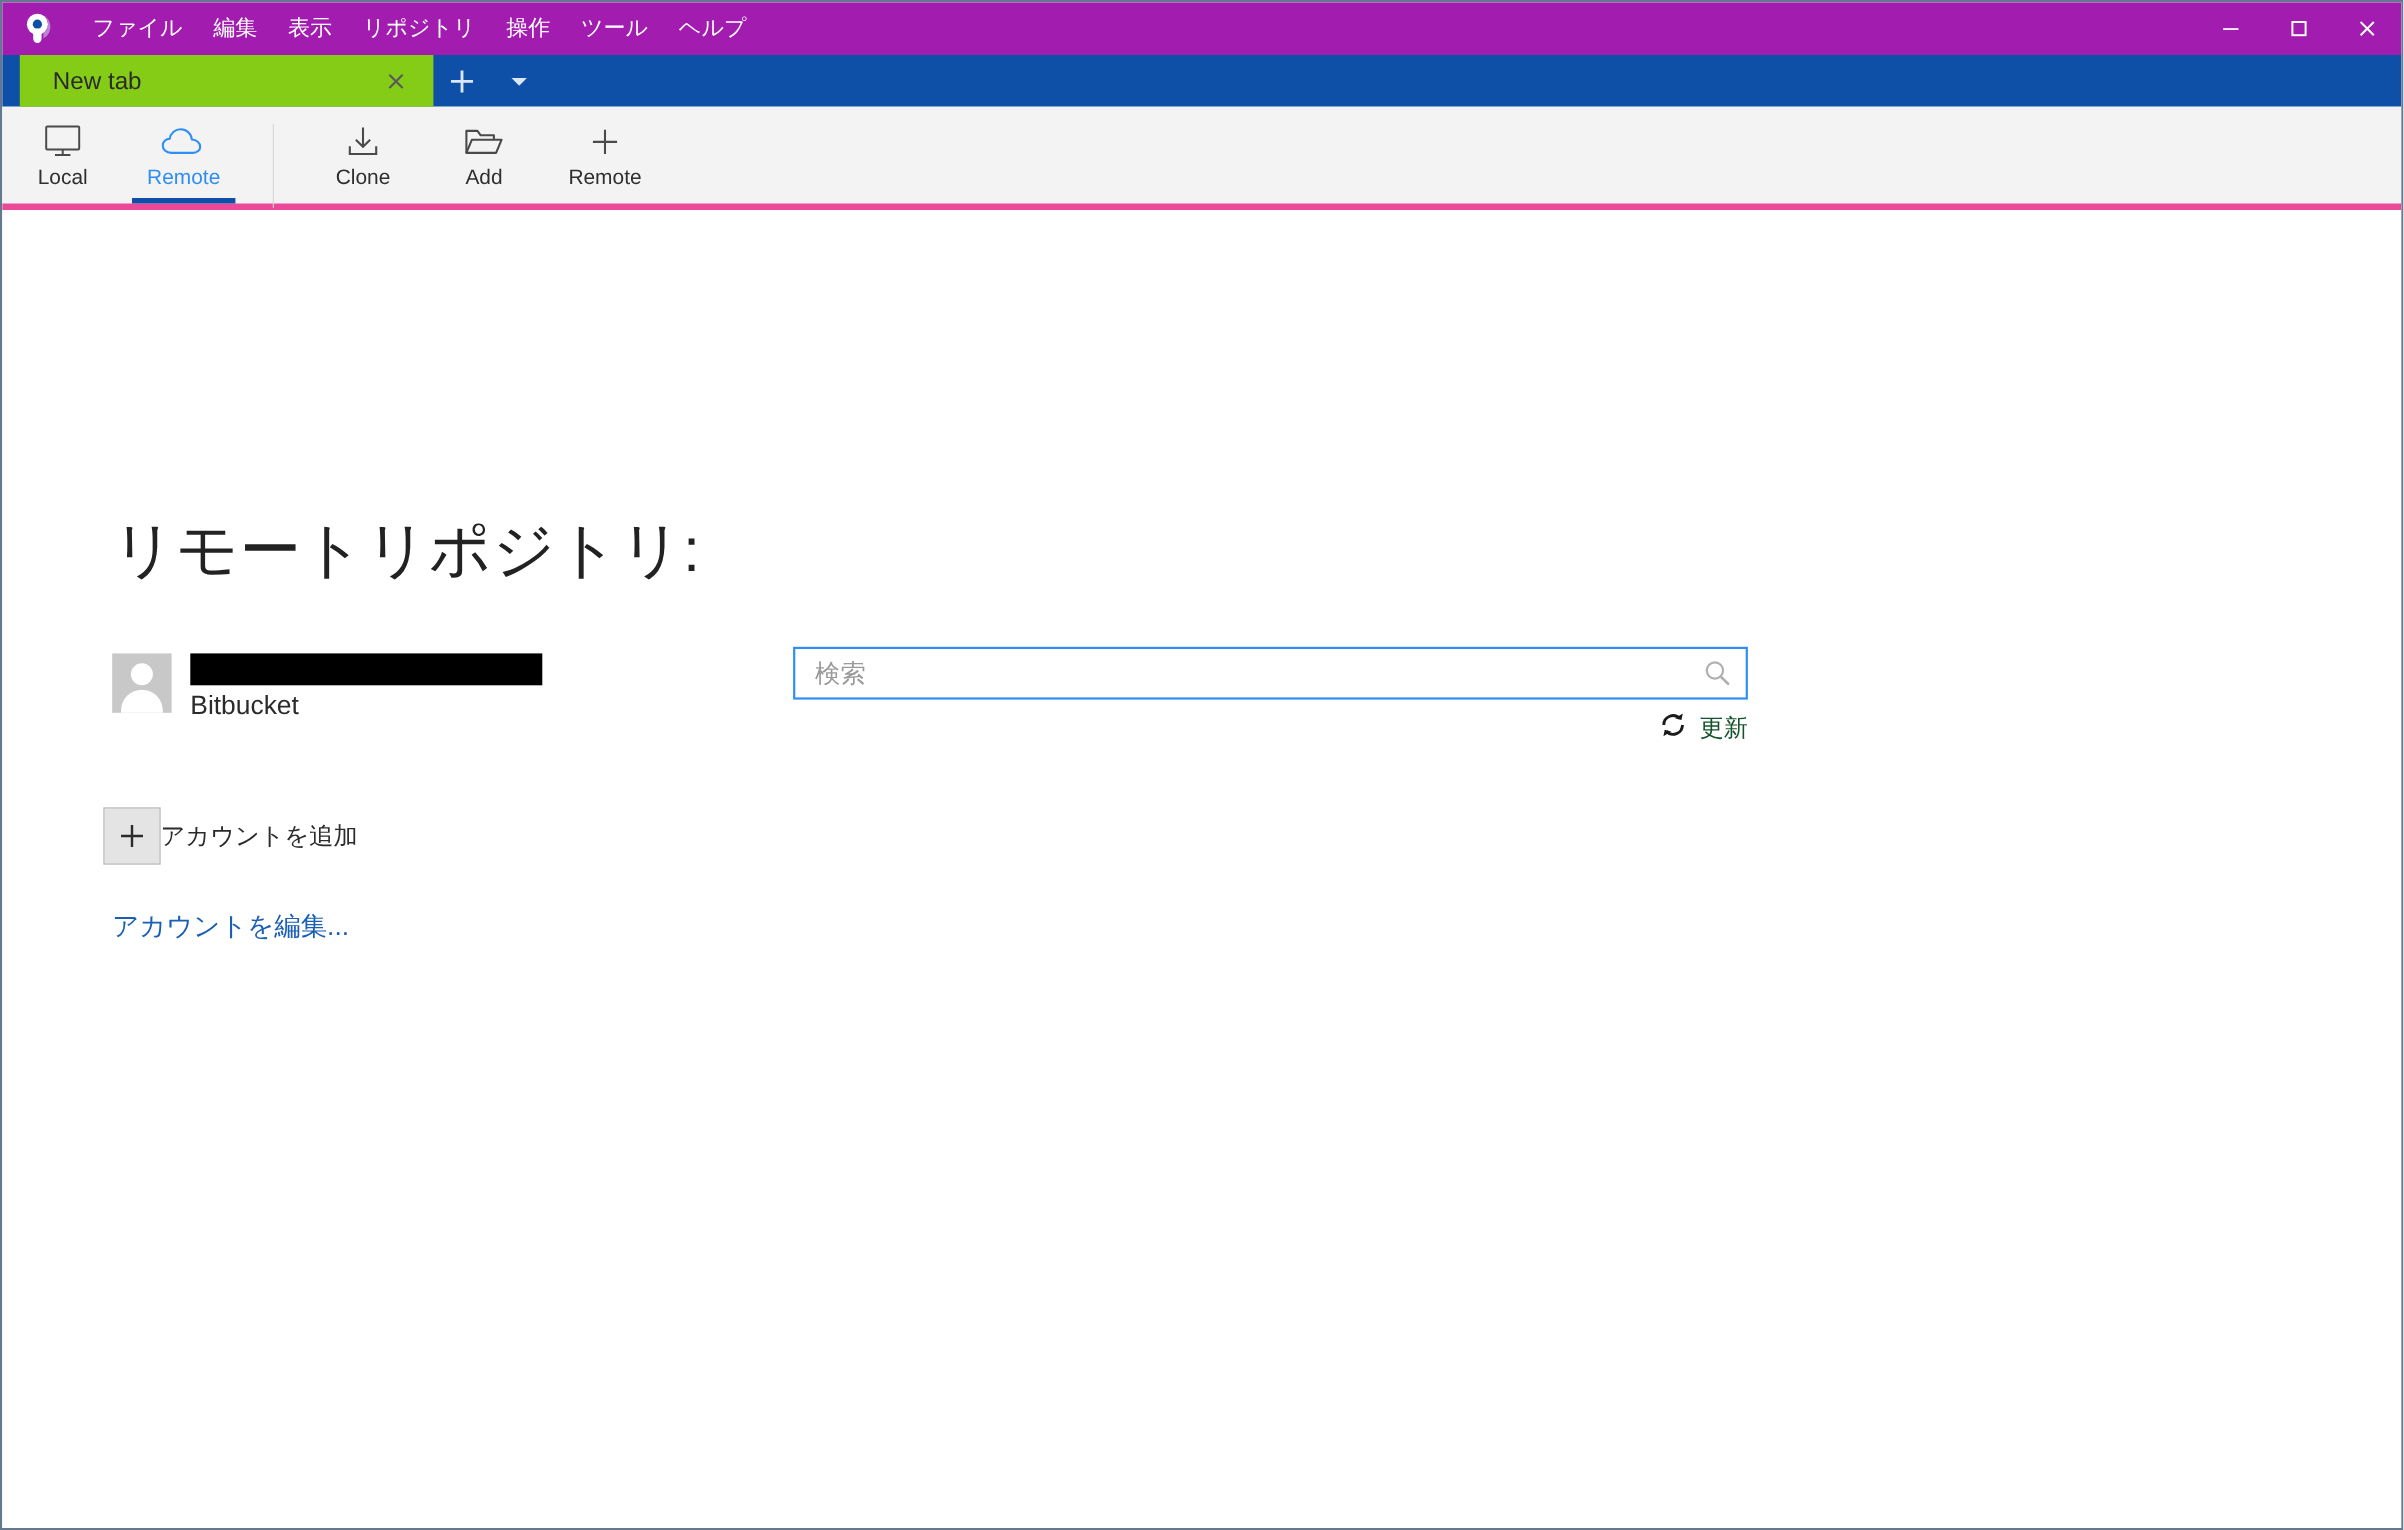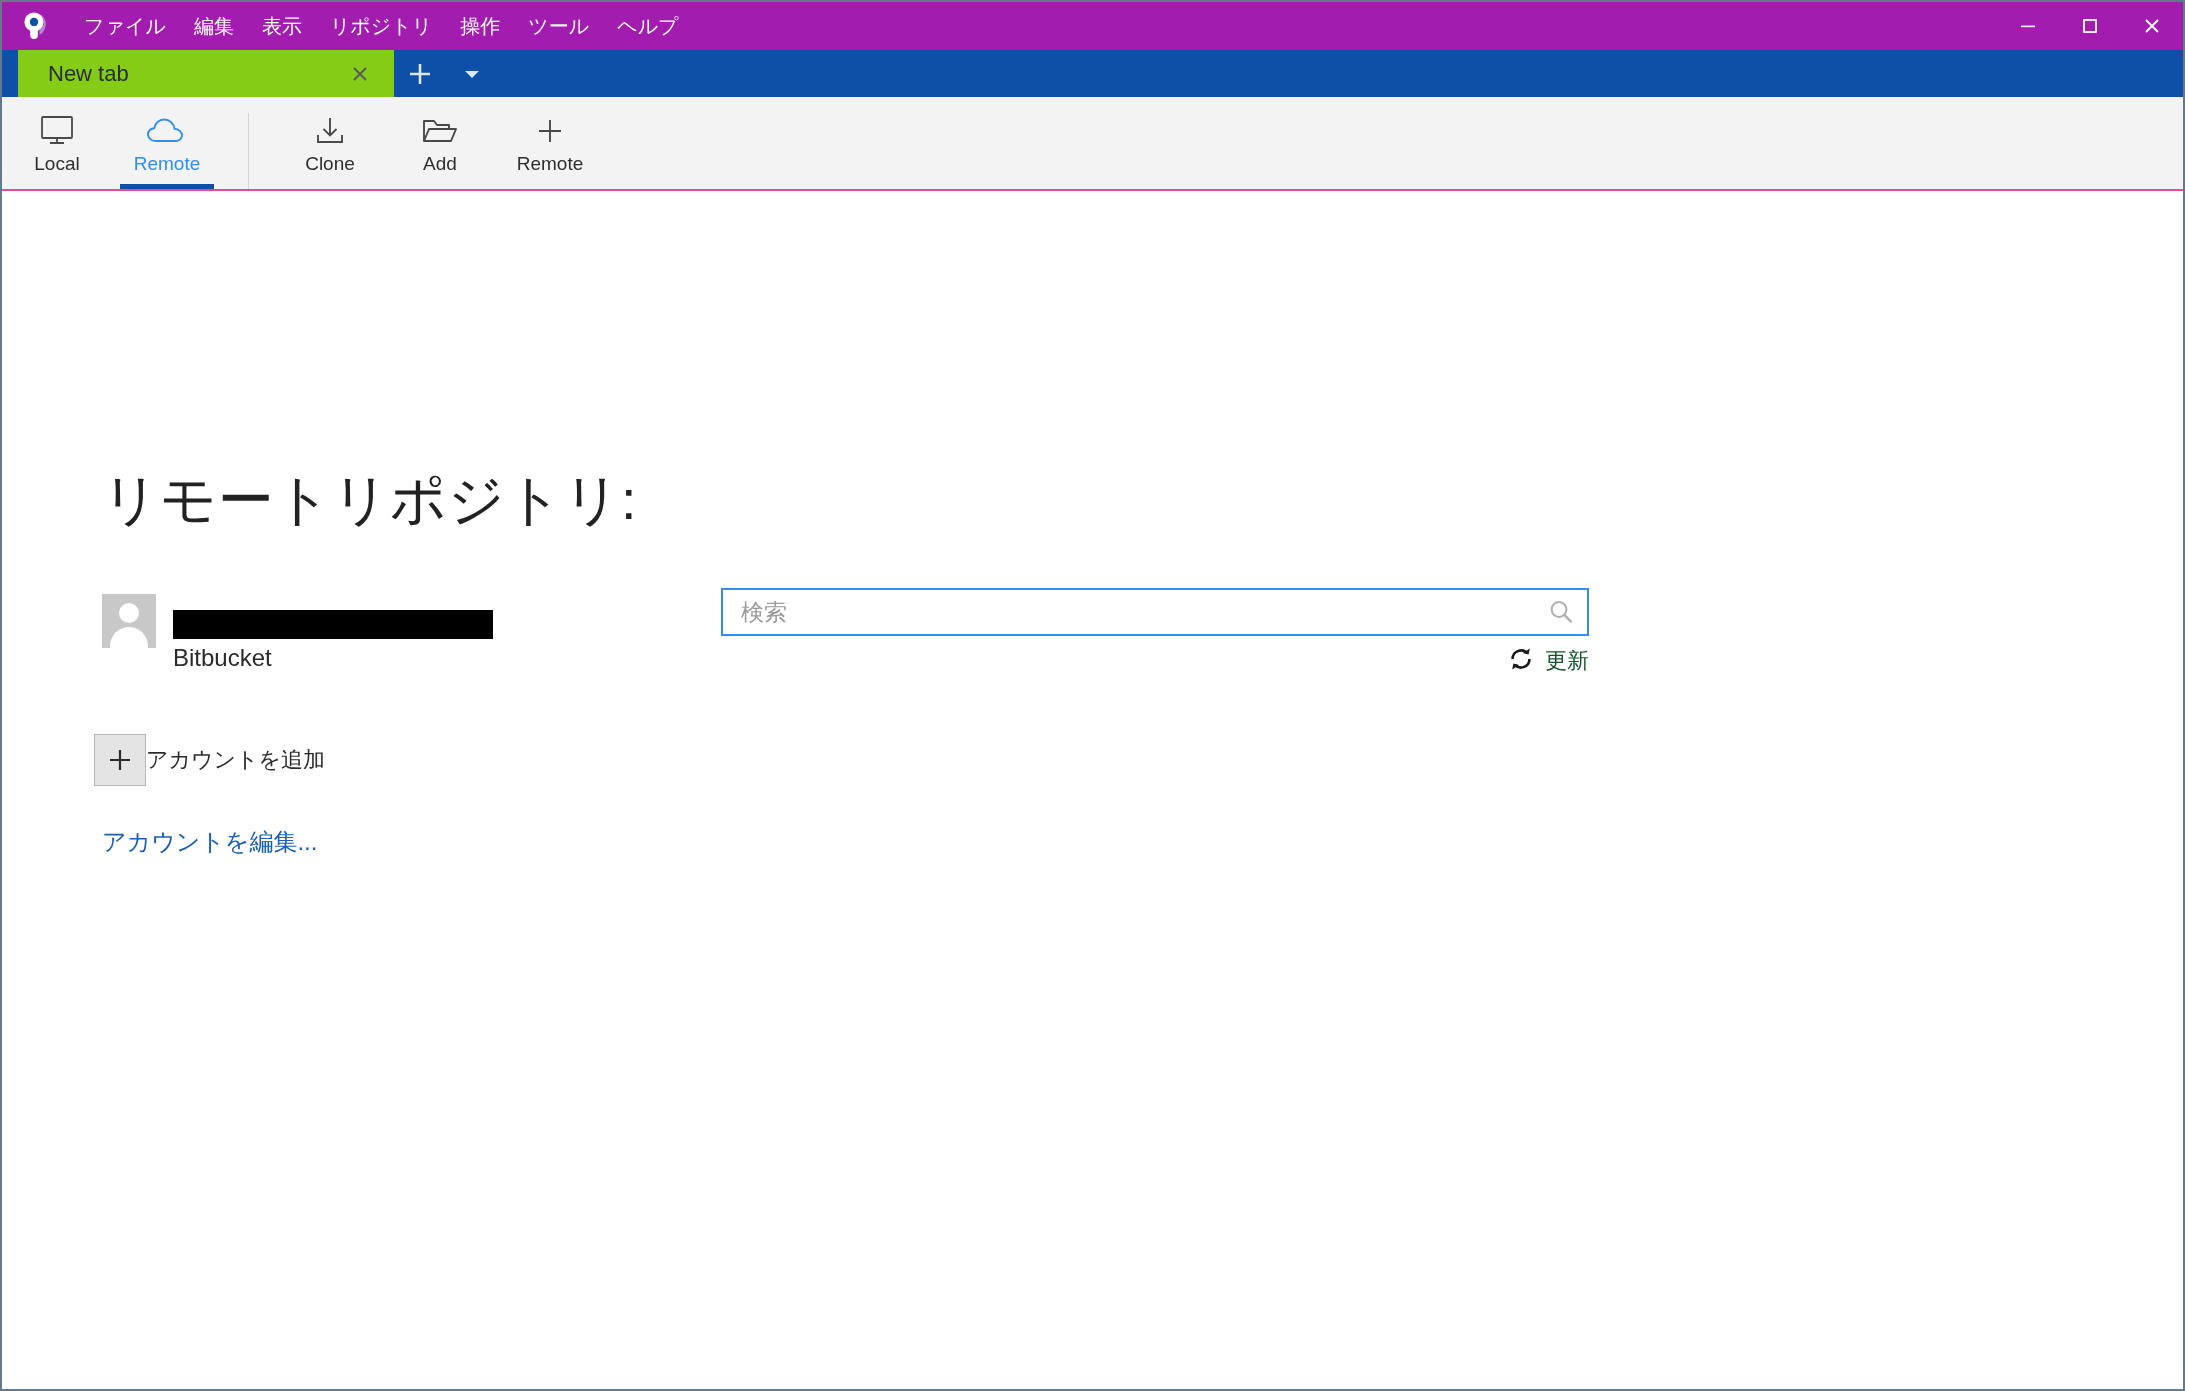--- a/index.html
+++ b/index.html
@@ -106,21 +106,21 @@
     width: 52px; height: 47px;
     display: flex; align-items: center; justify-content: center;
     color: #dbe7f7;
     cursor: default;
   }
 
   
   .toolbar {
     height: 94px;
     background: #f3f3f3;
-    border-bottom: 2px solid #ec4899;
+    border-bottom: 6px solid #ec4899;
     display: flex;
     align-items: stretch;
     flex: 0 0 auto;
   }
   .tb-group { display: flex; align-items: stretch; }
   .tb-btn {
     width: 110px;
     display: flex;
     flex-direction: column;
     align-items: center;
@@ -205,21 +205,20 @@
     width: 38px; height: 34px;
     margin-left: -19px;
     border-radius: 19px 19px 0 0;
     background: #ffffff;
   }
   .account-text {
     margin-left: 17px;
     display: flex;
     flex-direction: column;
     gap: 2px;
-    margin-top: 16px;
   }
   .account-name-redacted {
     width: 320px;
     height: 29px;
     background: #000000;
   }
   .account-service {
     font-size: 24px;
     color: #2b2b2b;
     line-height: 1.1;

